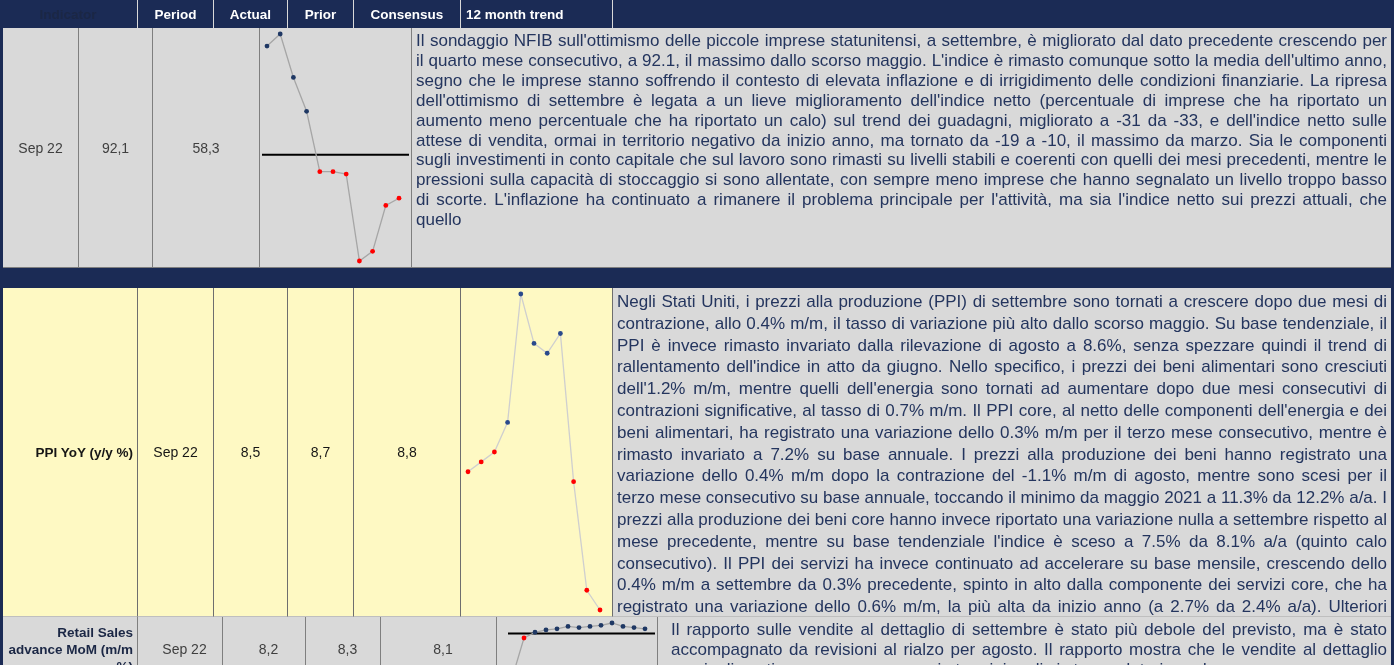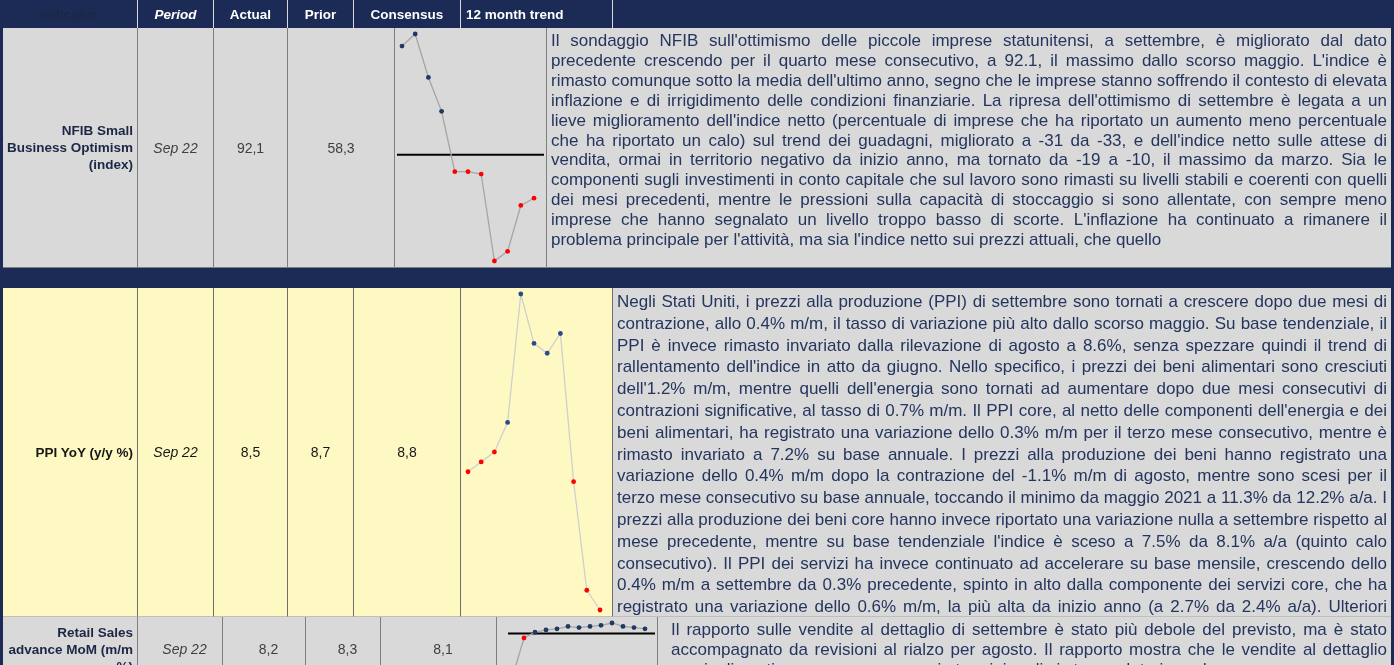--- a/index.html
+++ b/index.html
@@ -24,21 +24,21 @@
   .hdr .hcell.txt{ border-right:none; }
 
   
   .row{ display:flex; }
   .cell{ border-right:1px solid #7f7f7f; border-bottom:1px solid #7f7f7f;
          display:flex; align-items:center; justify-content:center;
          font-size:14px; color:#3f3f3f; overflow:hidden; }
   .c-ind{ width:135px; justify-content:flex-end; text-align:right;
           font-weight:bold; color:#1b2745; font-size:13.5px;
           padding-right:4px; line-height:17px;}
-  .c-per{ width:76px;font-style:italic; }
+  .c-per{ width:76px; }
   .c-act{ width:74px; }
   .c-pri{ width:66px; }
   .c-con{ width:107px; }
   .c-trd{ width:152px; position:relative; padding:0; }
   .c-txt{ flex:1; border-right:none; align-items:flex-start;
           justify-content:flex-start; padding:3px 4px 0 4px; }
 
   .light{ background:#d9d9d9; }
   .dark { background:#fef9c3;margin-top:20px; }
   .dark .cell{ color:#161616; border-right-color:#6e6e6e; border-bottom-color:#bfbfbf; }
@@ -65,21 +65,20 @@
     <div class="hcell c-ind">Indicator</div>
     <div class="hcell c-per">Period</div>
     <div class="hcell c-act">Actual</div>
     <div class="hcell c-pri">Prior</div>
     <div class="hcell c-con">Consensus</div>
     <div class="hcell c-trd trend">12 month trend</div>
     <div class="hcell c-txt txt"></div>
   </div>
 
   <div class="row row1 light">
-    <div class="cell c-ind">NFIB Small Business Optimism (index)</div>
     <div class="cell c-per">Sep 22</div>
     <div class="cell c-act">92,1</div>
     <div class="cell c-con">58,3</div>
     <div class="cell c-trd">
       <div class="spark"><svg width="151" height="239">
             <line x1="2" x2="149" y1="126.74468085106375" y2="126.74468085106375" stroke="#000000" stroke-width="2"></line>
             <polyline points="7,18.074468085106375 20.2,6 33.4,49.46808510638322 46.6,83.27659574468088 59.8,143.64893617021275 73,143.64893617021275 86.2,146.06382978723425 99.4,233 112.6,223.34042553191475 125.8,177.45744680851075 139,170.212765957447" fill="none" stroke="#a6a6a6" stroke-width="1.3"></polyline>
             <circle cx="7" cy="18.074468085106375" r="2.4" fill="#1f3864"></circle>
             <circle cx="20.2" cy="6" r="2.4" fill="#1f3864"></circle>
             <circle cx="33.4" cy="49.46808510638322" r="2.4" fill="#1f3864"></circle>

